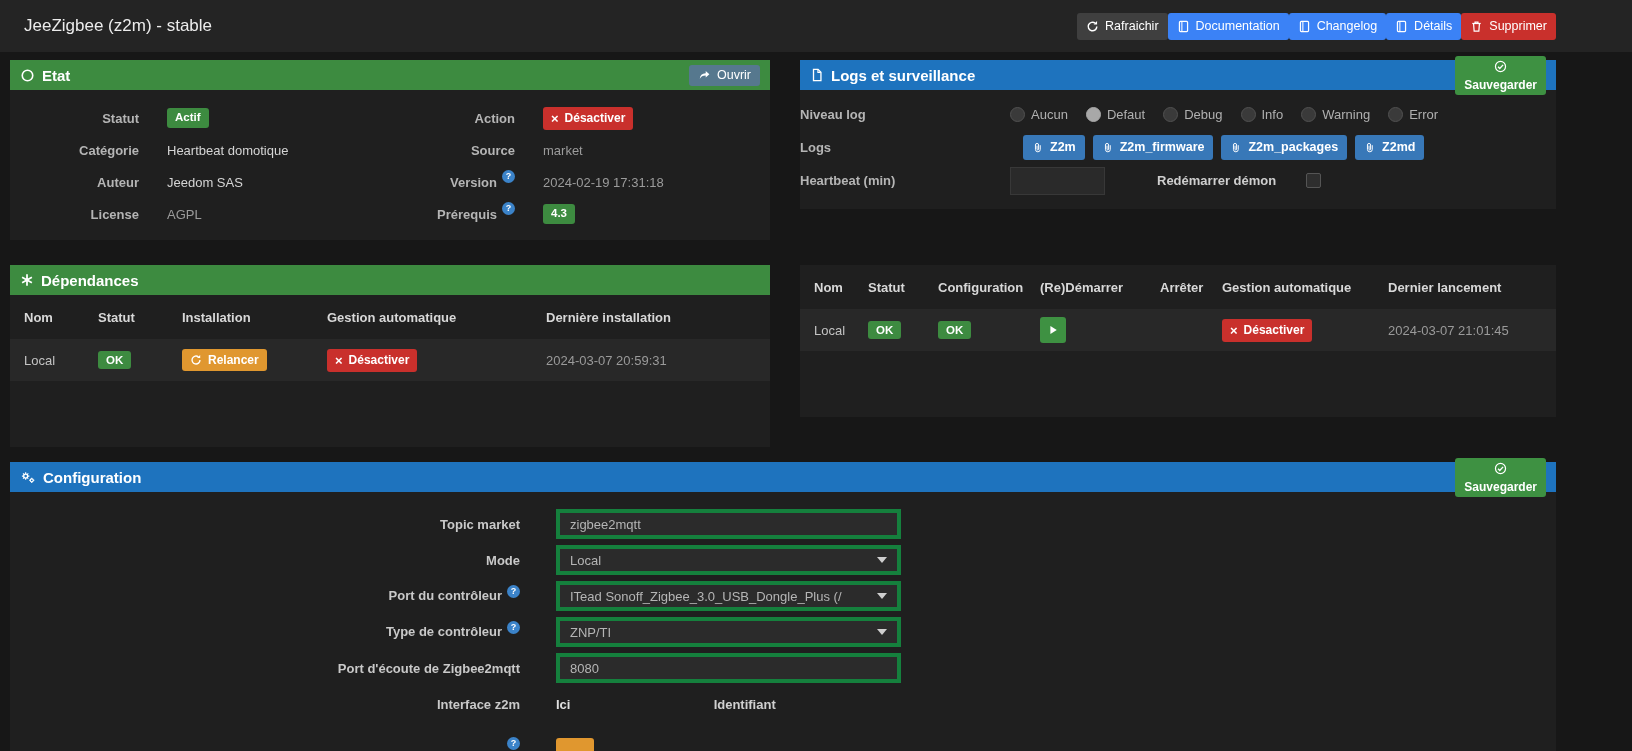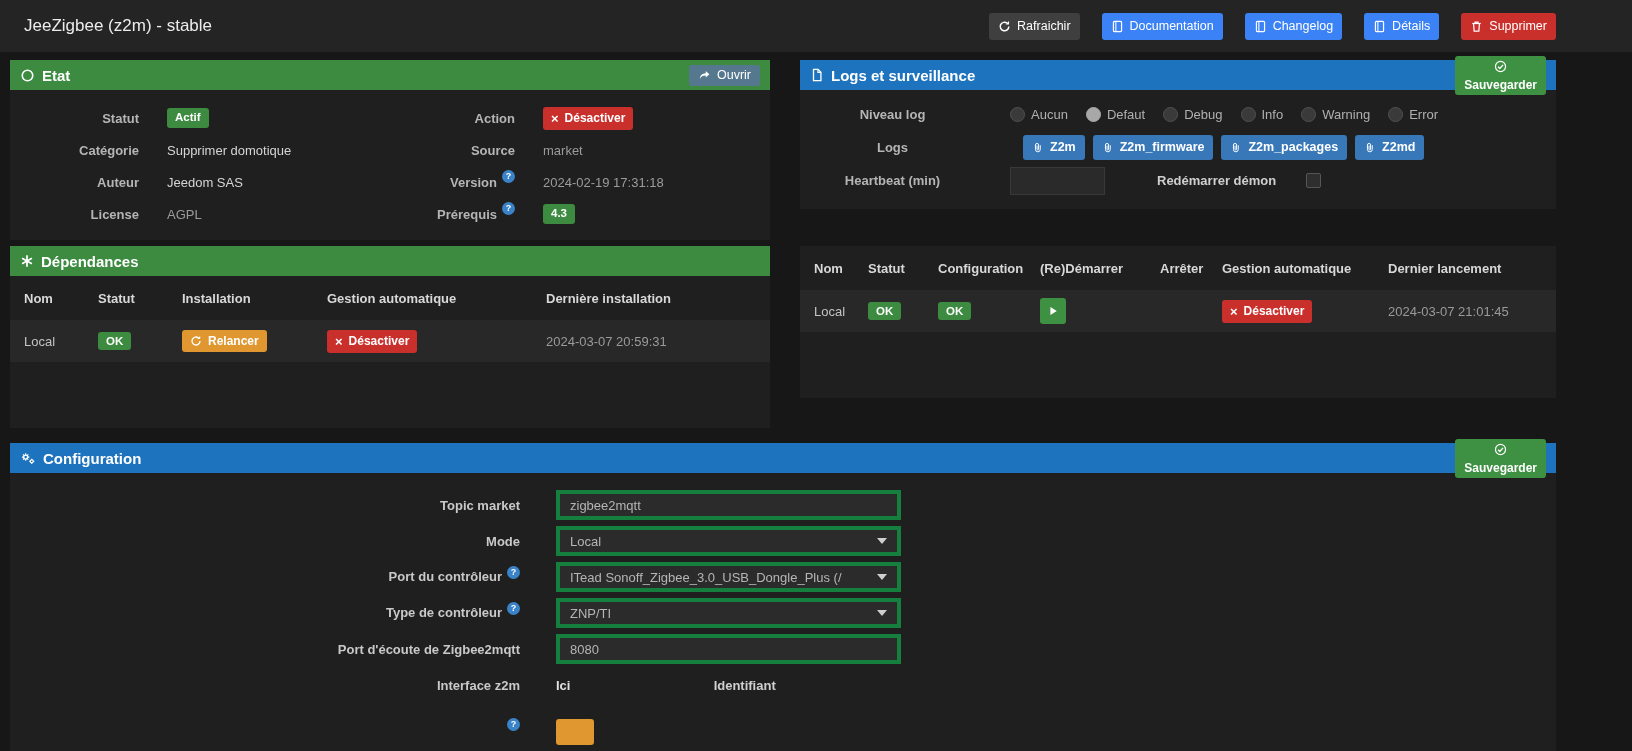--- a/index.html
+++ b/index.html
@@ -8,39 +8,39 @@
     width:1632px; height:751px; overflow:hidden;
     background:#171717; color:#c8c8c8;
     font-family:"Liberation Sans", sans-serif; font-size:13px;
   }
   
   .topbar {
     height:52px; background:#242424; display:flex; align-items:center;
     justify-content:space-between; padding:0 76px 0 24px;
   }
   .topbar h1 { margin:0; font-size:17px; font-weight:400; color:#ececec; }
-  .topbar .btns { display:flex; gap:22px; }
+  .topbar .btns { display:flex; gap:0; }
 
   .btn {
     display:inline-flex; align-items:center; gap:6px; border:none; border-radius:3px;
     color:#fff; font-family:inherit; font-size:12.5px; line-height:1; padding:7px 9px;
     cursor:pointer; white-space:nowrap;
   }
   .btn svg { flex:none; display:block; }
   .btn-dark   { background:#3f3f3f; }
   .btn-blue   { background:#3b82f6; }
   .btn-red    { background:#c9302c; }
   .btn-green  { background:#3e9142; font-weight:700;flex-direction:column; }
   .btn-slate  { background:#56788e; }
   .btn-orange { background:#e0972f; }
   .btn-logblue{ background:#3878b8; font-weight:700; padding:6px 9px; }
   .btn-xs { padding:5px 8px; font-size:12px; font-weight:700; }
 
   .content { margin:8px 76px 0 10px; }
-  .grid2 { display:grid; grid-template-columns:760px 1fr; gap:6px 30px; align-items:start; }
+  .grid2 { display:grid; grid-template-columns:760px 1fr; gap:25px 30px; align-items:start; }
 
   .panel { background:#1f1f1f; }
   .panel-header {
     height:30px; display:flex; align-items:center; gap:7px; padding:0 10px; color:#fff;
   }
   .panel-header.green { background:#3d8b40; }
   .panel-header.blue  { background:#1e73be; }
   .panel-title { font-size:15px; font-weight:700; }
   .spacer { flex:1; }
   .panel-header .btn { padding:4px 9px; }
@@ -65,21 +65,21 @@
     width:13px; height:13px; border-radius:50%; background:#3b83c9; color:#fff;
     font-size:9px; font-weight:700; margin-left:5px; position:relative; top:-6px; flex:none;
   }
 
   
   .logs-body { padding:8px 10px 12px 0; }
   .logs-row {
     display:grid; grid-template-columns:185px 1fr; column-gap:25px;
     align-items:center; min-height:33px;
   }
-  .logs-label { text-align:center; font-weight:700; color:#b5b5b5; }
+  .logs-label { text-align:left; font-weight:700; color:#b5b5b5; }
   .radios { display:flex; align-items:flex-start; }
   .radio-item { display:flex; align-items:center; gap:6px; margin-right:18px; color:#b0b0b0; }
   .radio {
     width:15px; height:15px; border-radius:50%; background:#3a3a3a;
     border:1px solid #505050; flex:none;
   }
   .radio.checked { background:#a8a8a8; border-color:#a8a8a8; }
   .logbtns { display:flex; gap:8px;padding-left:13px; }
   .hb-wrap { display:flex; align-items:center; }
   .hb-input {
@@ -198,21 +198,21 @@
           </div>
         <div class="flabel">Action</div>
         <div class="fvalue">
           <button class="btn btn-red btn-xs">
             <span class="xmark">×</span>
             <span>Désactiver</span>
           </button>
         </div>
 
         <div class="flabel">Catégorie</div>
-        <div class="fvalue bright">Supprimer domotique</div>
+        <div class="fvalue bright">Heartbeat domotique</div>
         <div class="flabel">Source</div>
         <div class="fvalue">market</div>
 
         <div class="flabel">Auteur</div>
         <div class="fvalue bright">Jeedom SAS</div>
         <div class="flabel">
           <span>Version</span>
           <span class="help">?</span>
         </div>
         <div class="fvalue">2024-02-19 17:31:18</div>

